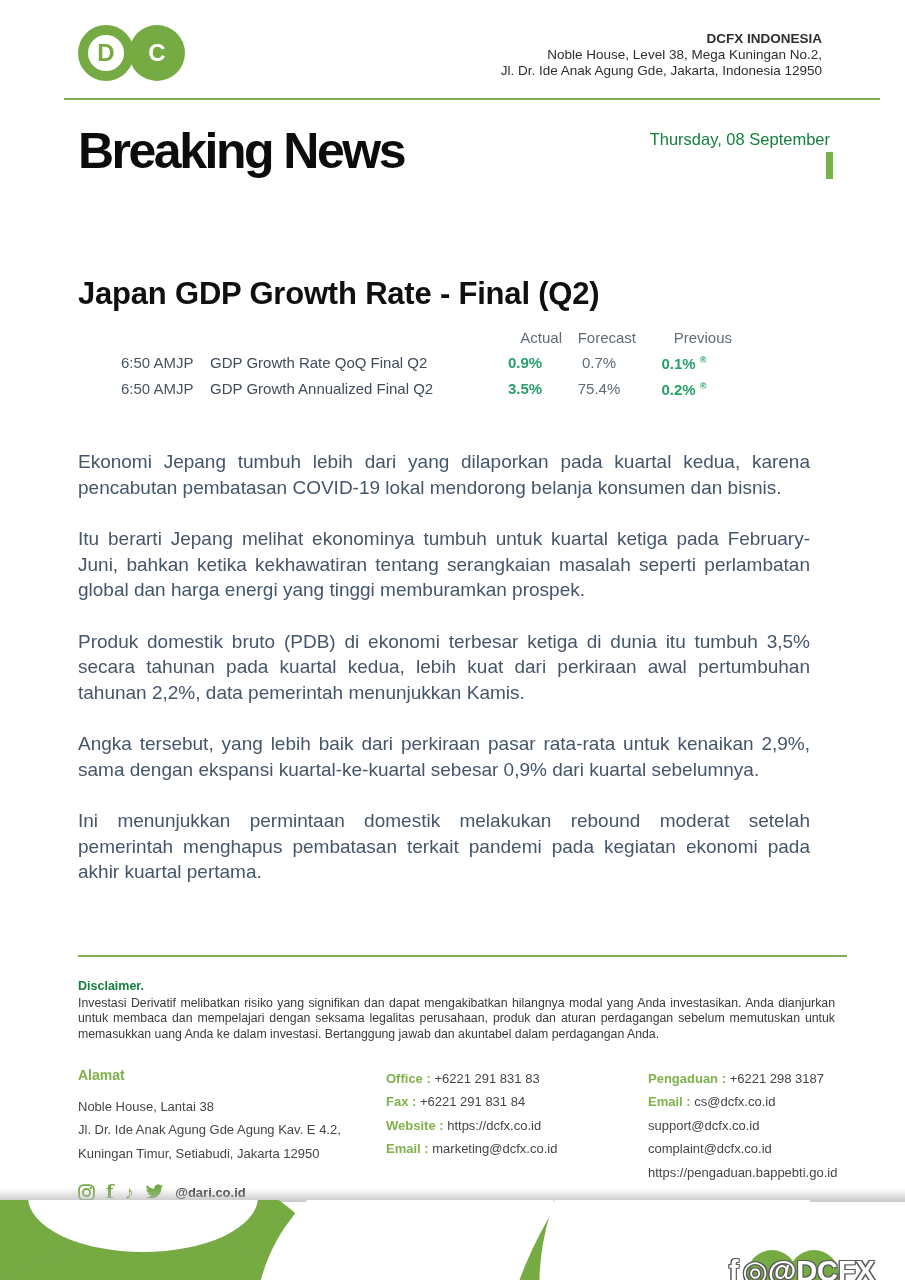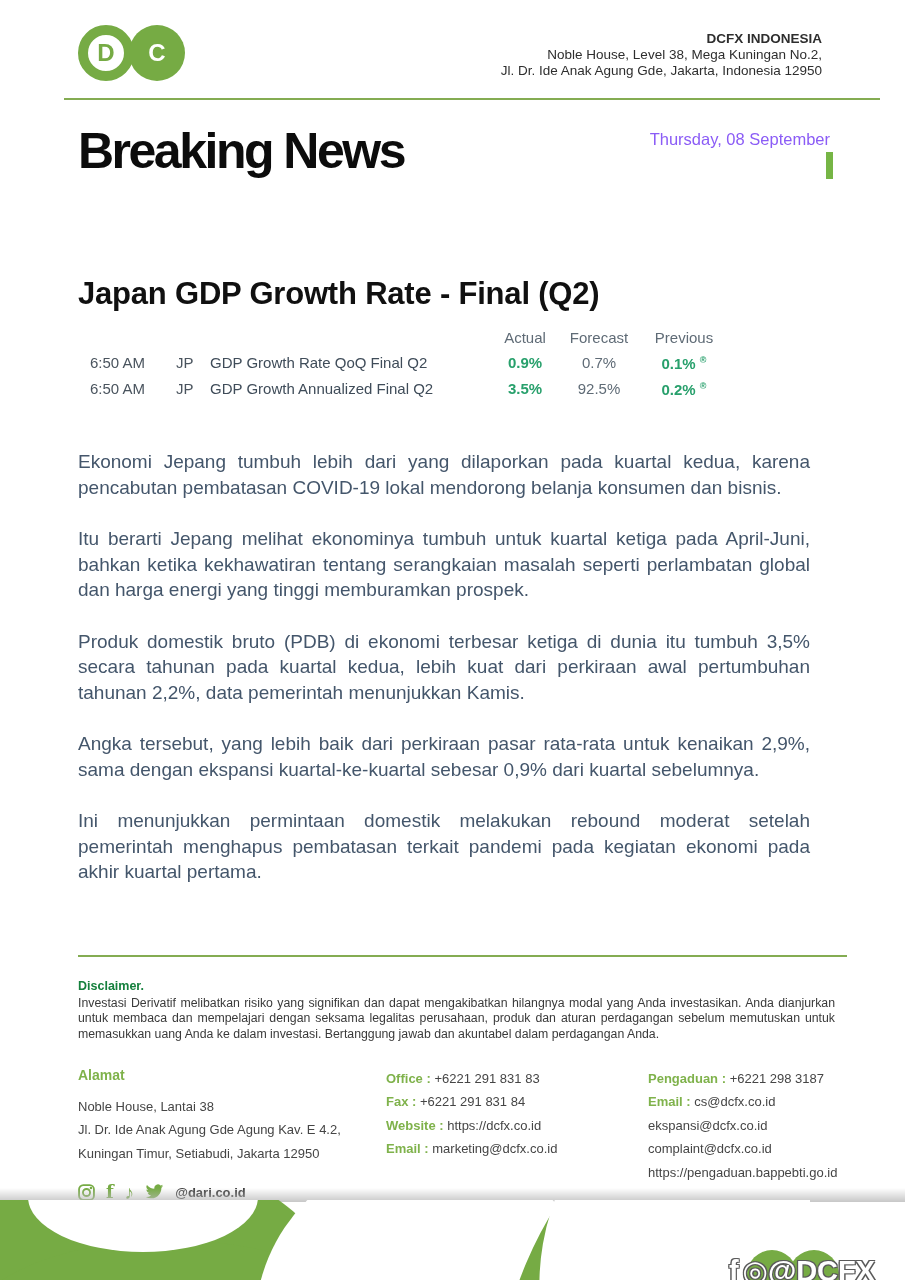--- a/index.html
+++ b/index.html
@@ -14,31 +14,31 @@
                display:flex; align-items:center; justify-content:center; font-weight:900; font-size:24px; color:#76ab44; }
   .logo-solid { width:56px; height:56px; border-radius:50%; background:#76ab44; margin-left:-5px;
                 display:flex; align-items:center; justify-content:center; font-weight:900; font-size:24px; color:#fff; }
   .company-info { text-align:right; color:#2e2e2e; font-size:13.5px; line-height:16px; padding-top:6px; }
   .company-info .co-name { font-weight:700; }
   .rule-1 { border:none; border-top:2px solid #84ac52; margin:17px 25px 0 64px; }
 
   
   .masthead { display:flex; justify-content:space-between; align-items:flex-start; padding:22px 75px 0 78px; }
   .mast-title { font-size:50px; font-weight:800; letter-spacing:-2.5px; color:#0c0c0c; }
-  .mast-date { color:#8b5cf6; font-size:16.5px; padding-top:8px; }
+  .mast-date { color:#15803d; font-size:16.5px; padding-top:8px; }
   .date-tick { position:absolute; top:152px; right:72px; width:7px; height:27px; background:#76b545; }
 
   
   .headline { margin:96px 75px 0 78px; font-size:31px; font-weight:700; color:#101010; letter-spacing:-0.2px; }
   .events { margin:14px 78px 0 78px; width:732px; font-size:15px; color:#5f6b76; }
   .ev-grid { display:grid; grid-template-columns:98px 34px 278px 74px 74px 96px; align-items:center; line-height:23px; }
   .ev-head { color:#5f6b76; }
-  .ev-head .c { text-align:center; }
+  .ev-head .c { text-align:right; }
   .ev-row .time, .ev-row .ctry { color:#4a545e; }
-  .ev-row .time { padding-left:12px; }
+  .ev-row .time { padding-left:12px;text-align:right; }
   .ev-row .event { color:#3f4c59; }
   .num { text-align:center; }
   .actual, .previous { color:#28a06c; font-weight:700; }
   .previous sup { font-size:9px; font-weight:700; }
 
   
   .article { margin:48px 0 0 78px; width:732px; }
   .article p { text-align:justify; color:#44566b; font-size:19px; line-height:25.5px; margin-bottom:26px; }
 
   
@@ -127,28 +127,28 @@
       <div class="event">GDP Growth Rate QoQ Final Q2</div>
       <div class="num actual">0.9%</div>
       <div class="num">0.7%</div>
       <div class="num previous"><span>0.1%</span> <sup>®</sup></div>
     </div>
     <div class="ev-grid ev-row">
       <div class="time">6:50 AM</div>
       <div class="ctry">JP</div>
       <div class="event">GDP Growth Annualized Final Q2</div>
       <div class="num actual">3.5%</div>
-      <div class="num">92.5%</div>
+      <div class="num">75.4%</div>
       <div class="num previous"><span>0.2%</span> <sup>®</sup></div>
     </div>
   </div>
 
   <div class="article">
     <p>Ekonomi Jepang tumbuh lebih dari yang dilaporkan pada kuartal kedua, karena pencabutan pembatasan COVID-19 lokal mendorong belanja konsumen dan bisnis.</p>
-    <p>Itu berarti Jepang melihat ekonominya tumbuh untuk kuartal ketiga pada April-Juni, bahkan ketika kekhawatiran tentang serangkaian masalah seperti perlambatan global dan harga energi yang tinggi memburamkan prospek.</p>
+    <p>Itu berarti Jepang melihat ekonominya tumbuh untuk kuartal ketiga pada February-Juni, bahkan ketika kekhawatiran tentang serangkaian masalah seperti perlambatan global dan harga energi yang tinggi memburamkan prospek.</p>
     <p>Produk domestik bruto (PDB) di ekonomi terbesar ketiga di dunia itu tumbuh 3,5% secara tahunan pada kuartal kedua, lebih kuat dari perkiraan awal pertumbuhan tahunan 2,2%, data pemerintah menunjukkan Kamis.</p>
     <p>Angka tersebut, yang lebih baik dari perkiraan pasar rata-rata untuk kenaikan 2,9%, sama dengan ekspansi kuartal-ke-kuartal sebesar 0,9% dari kuartal sebelumnya.</p>
     <p>Ini menunjukkan permintaan domestik melakukan rebound moderat setelah pemerintah menghapus pembatasan terkait pandemi pada kegiatan ekonomi pada akhir kuartal pertama.</p>
   </div>
 
   <hr class="rule-2">
   <div class="disclaimer">
     <div class="disc-title">Disclaimer.</div>
     <div class="disc-body">Investasi Derivatif melibatkan risiko yang signifikan dan dapat mengakibatkan hilangnya modal yang Anda investasikan. Anda dianjurkan untuk membaca dan mempelajari dengan seksama legalitas perusahaan, produk dan aturan perdagangan sebelum memutuskan untuk memasukkan uang Anda ke dalam investasi. Bertanggung jawab dan akuntabel dalam perdagangan Anda.</div>
   </div>
@@ -189,21 +189,21 @@
     <div>
       <div class="f-line"><span class="f-label">Office :</span> <span>+6221 291 831 83</span></div>
       <div class="f-line"><span class="f-label">Fax :</span> <span>+6221 291 831 84</span></div>
       <div class="f-line"><span class="f-label">Website :</span> <span>https://dcfx.co.id</span></div>
       <div class="f-line"><span class="f-label">Email :</span> <span>marketing@dcfx.co.id</span></div>
     </div>
 
     <div>
       <div class="f-line"><span class="f-label">Pengaduan :</span> <span>+6221 298 3187</span></div>
       <div class="f-line"><span class="f-label">Email :</span> <span>cs@dcfx.co.id</span></div>
-      <div class="f-line">ekspansi@dcfx.co.id</div>
+      <div class="f-line">support@dcfx.co.id</div>
       <div class="f-line">complaint@dcfx.co.id</div>
       <div class="f-line">https://pengaduan.bappebti.go.id</div>
     </div>
   </div>
 
   <div class="band">
     <div class="band-shadow"></div>
     <div class="band-clip">
       <div class="g-left"></div>
       <div class="g-left2"></div>

